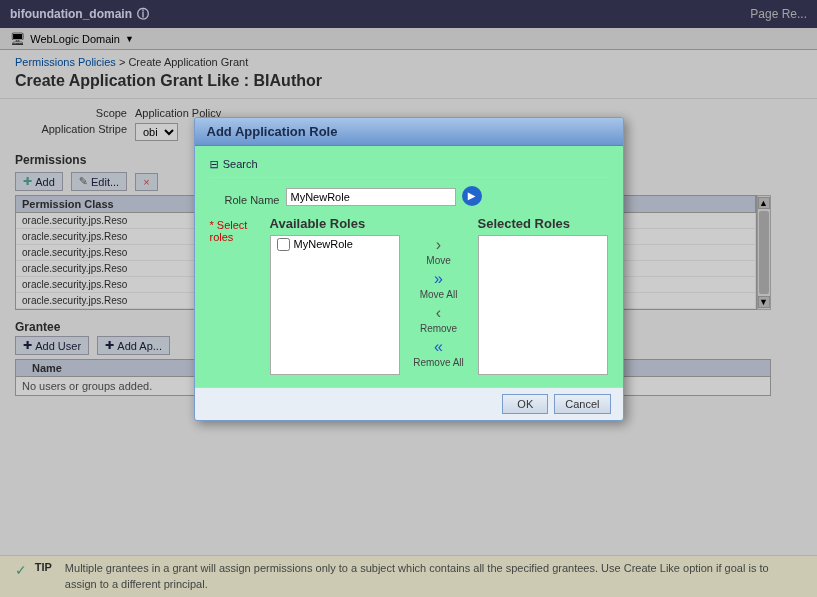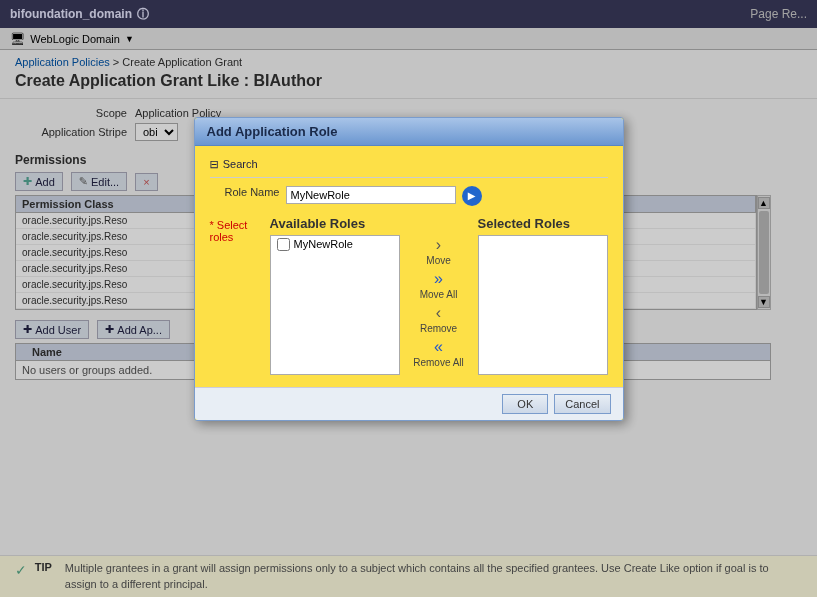--- a/index.html
+++ b/index.html
@@ -17,21 +17,21 @@
     .breadcrumb { padding: 6px 15px 2px; font-size: 11px; color: #0055aa; }
     .breadcrumb a { color: #0055aa; text-decoration: none; }
     .breadcrumb span { color: #333; }
 
     
     .page-title { padding: 2px 15px 8px; font-size: 16px; font-weight: bold; color: #333; border-bottom: 1px solid #ddd; }
 
     
     .section { padding: 8px 15px; }
     .section-title { font-size: 12px; font-weight: bold; color: #333; margin-bottom: 6px; }
-    .form-row { display: flex; align-items: center; margin-bottom: 4px; }
+    .form-row { display: flex; align-items: flex-start; margin-bottom: 4px; }
     .form-label { width: 120px; text-align: right; padding-right: 8px; color: #333; font-size: 11px; }
     .form-value { font-size: 11px; color: #333; }
     .form-select { font-size: 11px; border: 1px solid #aaa; background: white; padding: 1px 3px; height: 18px; }
 
     
     .permissions-section { padding: 0 15px 5px; }
     .permissions-title { font-size: 12px; font-weight: bold; color: #333; margin-bottom: 5px; }
     .perm-toolbar { display: flex; align-items: center; gap: 8px; margin-bottom: 4px; }
     .perm-btn { background: #e0e8f0; border: 1px solid #aab; padding: 2px 7px; font-size: 11px; cursor: pointer; display: flex; align-items: center; gap: 3px; color: #224; }
     .perm-btn .btn-icon { color: #5a9; }
@@ -56,30 +56,30 @@
     
     .tip-section { background: #fffde0; border-top: 1px solid #ddd; padding: 5px 15px; display: flex; align-items: flex-start; gap: 8px; position: absolute; bottom: 0; width: 817px; }
     .tip-icon { color: #5a8; font-size: 14px; margin-top: 1px; }
     .tip-label { font-weight: bold; color: #333; font-size: 11px; margin-right: 5px; }
     .tip-text { font-size: 11px; color: #555; line-height: 1.4; }
 
     
     .modal-overlay { position: fixed; top: 0; left: 0; width: 817px; height: 597px; background: rgba(0,0,0,0.2); z-index: 100; display: flex; justify-content: center; align-items: center; }
 
     
-    .modal { background: #fde047; border: 1px solid #7a9ccc; border-radius: 3px; width: 430px; box-shadow: 3px 3px 12px rgba(0,0,0,0.4); }
+    .modal { background: #86efac; border: 1px solid #7a9ccc; border-radius: 3px; width: 430px; box-shadow: 3px 3px 12px rgba(0,0,0,0.4); }
     .modal-header { background: linear-gradient(to bottom, #a8c4e8, #6a96d0); padding: 6px 12px; border-bottom: 1px solid #5a86c0; border-radius: 3px 3px 0 0; }
     .modal-title { font-size: 13px; font-weight: bold; color: #1a2a4a; }
     .modal-body { padding: 12px 15px; }
     .modal-desc { font-size: 11px; color: #444; margin-bottom: 10px; line-height: 1.4; }
 
     
     .search-section { margin-bottom: 10px; }
     .search-toggle { display: flex; align-items: center; gap: 4px; cursor: pointer; color: #224; font-size: 11px; margin-bottom: 6px; }
-    .search-row { display: flex; align-items: flex-start; gap: 6px; margin-bottom: 6px; }
+    .search-row { display: flex; align-items: flex-end; gap: 6px; margin-bottom: 6px; }
     .search-label { font-size: 11px; color: #333; width: 70px; text-align: right; }
     .search-input { border: 1px solid #aaa; height: 18px; padding: 1px 4px; font-size: 11px; width: 170px; }
     .search-go-btn { width: 20px; height: 20px; background: #2266cc; border-radius: 50%; display: flex; align-items: center; justify-content: center; cursor: pointer; border: none; }
     .search-go-icon { color: white; font-size: 10px; }
 
     
     .role-selector { display: flex; gap: 8px; align-items: flex-start; }
     .role-select-label { color: #cc0000; font-size: 11px; padding-top: 3px; }
     .role-select-title { font-size: 13px; font-weight: bold; color: #333; margin-bottom: 4px; }
     .role-list-box { border: 1px solid #aaa; background: white; width: 130px; height: 140px; overflow-y: auto; }
@@ -114,21 +114,21 @@
 
   <div class="toolbar">
     <span style="font-size:12px;">🖥</span>
     <span style="cursor:pointer;">WebLogic Domain</span>
     <span style="cursor:pointer; font-size:9px;">▼</span>
   </div>
 
   <div style="background:#f5f5f5; height: calc(597px - 50px); overflow:hidden; position:relative;">
 
     <div class="breadcrumb">
-      <a>Application Policies</a>
+      <a>Permissions Policies</a>
       <span> &gt; </span>
       <span>Create Application Grant</span>
     </div>
 
     <div class="page-title">Create Application Grant Like : BIAuthor</div>
 
     <div class="section">
       <div class="form-row">
         <div class="form-label">Scope</div>
         <div class="form-value">Application Policy</div>
@@ -196,20 +196,21 @@
         </div>
         <div style="width:14px; background:#e8e8e8; border:1px solid #bbb; display:flex; flex-direction:column; align-items:center;">
           <div style="width:12px; height:12px; background:#ccc; border:1px solid #aaa; margin-top:1px; font-size:9px; text-align:center; cursor:pointer;">▲</div>
           <div style="flex:1; width:10px; margin:2px 0; background:#bbb; border-radius:2px;"></div>
           <div style="width:12px; height:12px; background:#ccc; border:1px solid #aaa; margin-bottom:1px; font-size:9px; text-align:center; cursor:pointer;">▼</div>
         </div>
       </div>
     </div>
 
     <div class="grantee-section">
+      <div class="grantee-title">Grantee</div>
       <div class="grantee-toolbar">
         <button class="perm-btn">
           <span>✚</span>
           <span>Add User</span>
         </button>
         <button class="perm-btn">
           <span>✚</span>
           <span>Add Ap...</span>
         </button>
       </div>

